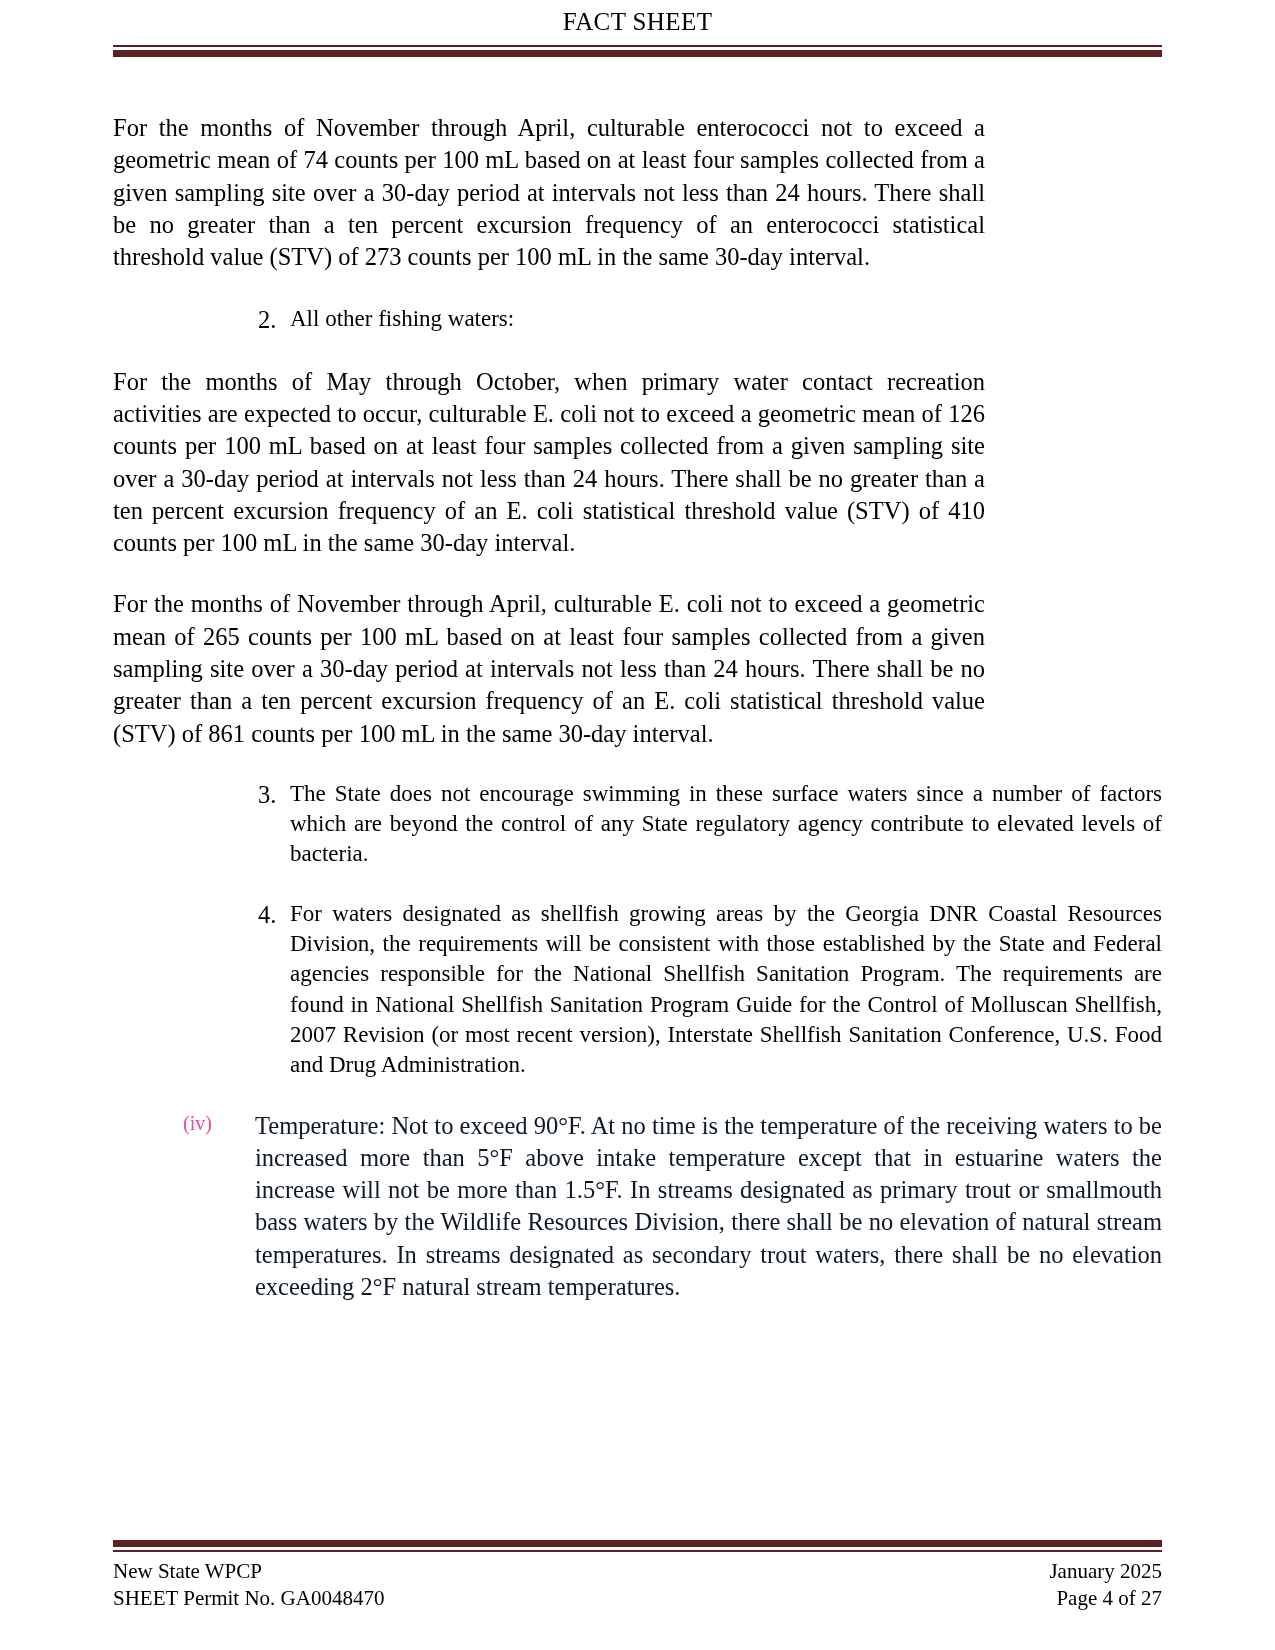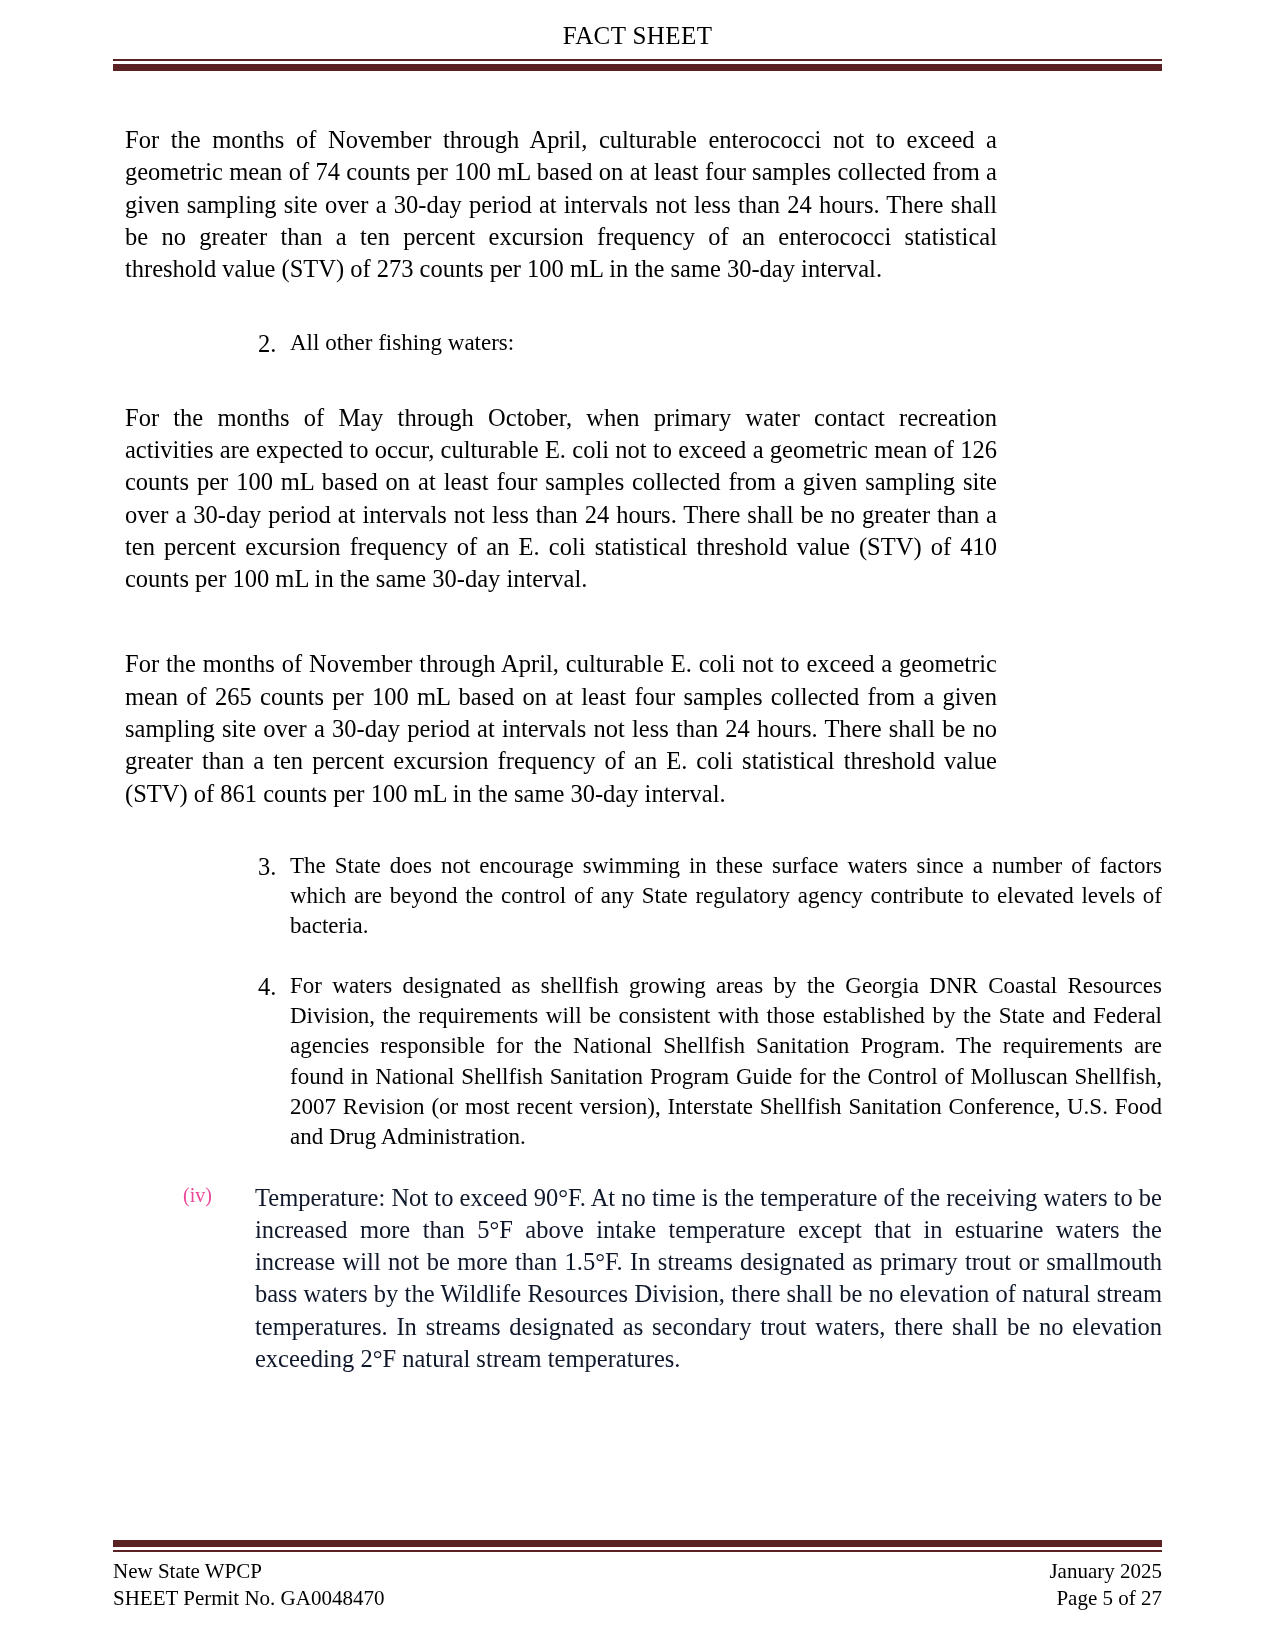--- a/index.html
+++ b/index.html
@@ -18,21 +18,21 @@
     margin: 0 auto;
     background: #ffffff;
     overflow: hidden;
     box-sizing: border-box;
   }
 
   
   .header {
     position: absolute;
     left: 113px;
-    top: 22px;
+    top: 8px;
     width: 1049px;
   }
   .header-title {
     text-align: center;
     font-size: 25px;
     letter-spacing: 0.4px;
     line-height: 1.1;
     color: #000;
   }
   .rule-header {
@@ -55,21 +55,21 @@
   }
 
   
   .content {
     position: absolute;
     left: 113px;
     top: 112px;
     width: 1049px;
   }
   p.para {
-    margin: 12px;
+    margin: 0;
     font-size: 24.5px;
     line-height: 1.318;
     text-align: justify;
     text-justify: inter-word;
     color: #000;
   }
   
   .lvl-text {            
     margin-left: 177px;
     width: 872px;
@@ -203,18 +203,18 @@
       <div class="rule-gap"></div>
       <div class="rule-thin"></div>
     </div>
     <div class="footer-rows">
       <div class="footer-row">
         <span class="footer-left">New State WPCP</span>
         <span class="footer-right">January 2025</span>
       </div>
       <div class="footer-row">
         <span class="footer-left">SHEET Permit No. GA0048470</span>
-        <span class="footer-right">Page 5 of 27</span>
+        <span class="footer-right">Page 4 of 27</span>
       </div>
     </div>
   </div>
 
 </div>
 
 </body></html>

